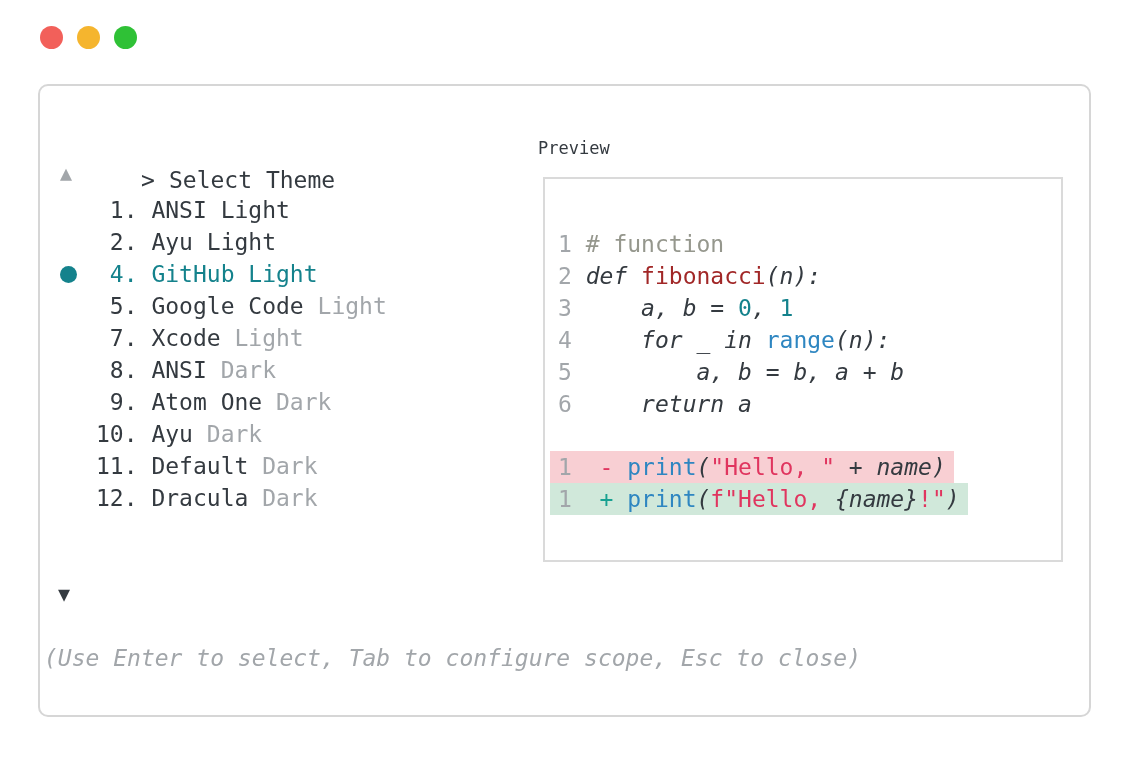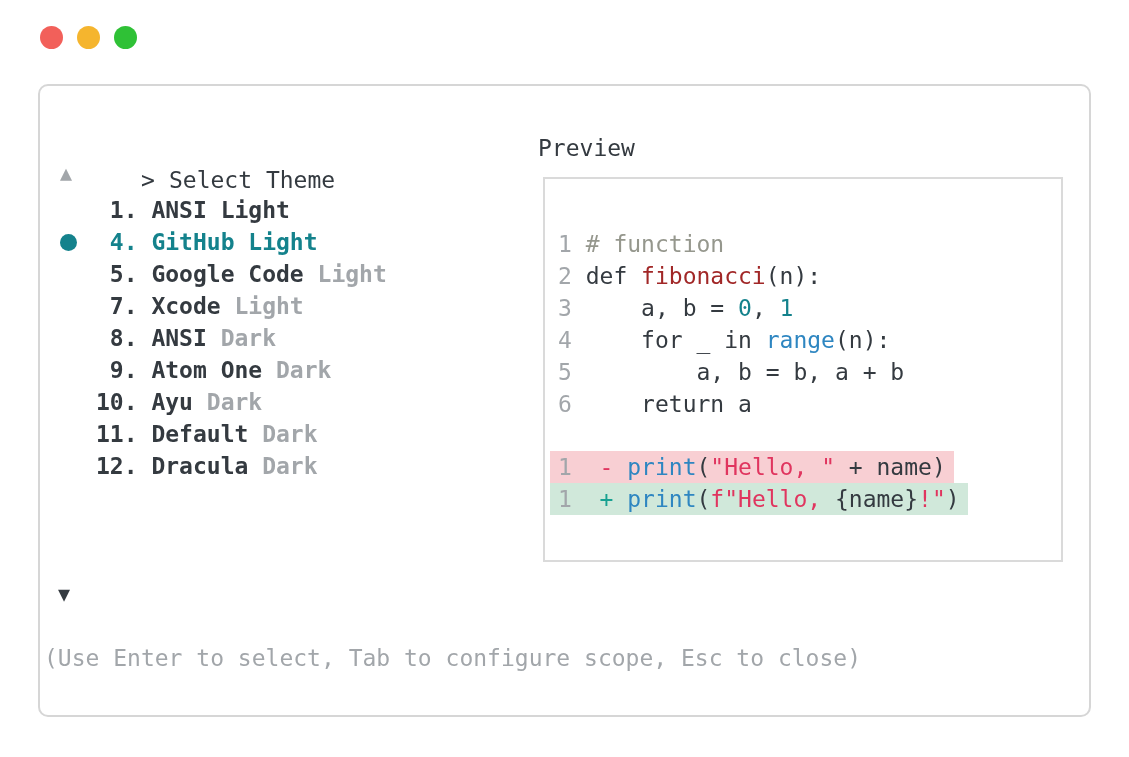--- a/index.html
+++ b/index.html
@@ -21,41 +21,41 @@
           color:var(--c-fg,#343a40);white-space:pre;}
   .prompt .caret{margin-right:14px;}
 
   .scroll-up{position:absolute;left:20px;top:76px;font-size:20px;line-height:22px;color:var(--c-gray,#a2a6aa);}
   .scroll-down{position:absolute;left:18px;top:492px;font-size:20px;line-height:32px;color:var(--c-fg,#343a40);}
 
   .theme-list{position:absolute;left:18px;top:108px;}
   .theme-row{display:flex;align-items:center;height:32px;font-size:23px;color:var(--c-fg,#343a40);cursor:pointer;}
   .gutter{width:38px;display:flex;align-items:center;flex:none;}
   .bullet{width:17px;height:17px;border-radius:50%;background:var(--c-accent,#14828c);margin-left:2px;}
-  .row-text{white-space:pre;font-weight:bold;}
+  .row-text{white-space:pre;}
   .suffix.muted{color:var(--c-gray,#a2a6aa);}
   .theme-row.selected{color:var(--c-accent,#14828c);align-items:center;}
   .theme-row.selected .suffix{color:var(--c-accent,#14828c);}
 
   .hint{position:absolute;left:4px;top:556px;font-size:23px;line-height:32px;
-        color:var(--c-gray,#a2a6aa);white-space:pre;}
+        color:var(--c-gray,#a2a6aa);white-space:pre;font-style:italic;}
 
   
-  .preview-label{position:absolute;left:498px;top:46px;font-size:23px;line-height:32px;color:var(--c-fg,#343a40);}
+  .preview-label{position:absolute;left:498px;top:46px;font-size:17px;line-height:32px;color:var(--c-fg,#343a40);}
   .preview-box{position:absolute;left:503px;top:91px;width:520px;height:385px;box-sizing:border-box;
                border:2px solid #dadada;background:#ffffff;padding:49px 0 0 5px;overflow:hidden;}
 
   .code-line{height:32px;font-size:23px;line-height:32px;white-space:pre;}
   .line-inner{display:inline-block;padding:0 8px;line-height:32px;}
   .line-inner.removed{background:var(--c-removed_bg,#f8cfd3);}
   .line-inner.added{background:var(--c-added_bg,#d0e8da);}
   .code-gap{height:31px;}
 
   .lno{color:var(--c-gray,#a2a6aa);}
-  .tok-fg{color:var(--c-fg,#343a40);}
+  .tok-fg{color:var(--c-fg,#343a40);font-style:italic;}
   .tok-comment{color:var(--c-comment,#95978d);}
   .tok-red{color:var(--c-red,#a12727);}
   .tok-teal{color:var(--c-teal,#14828c);}
   .tok-blue{color:var(--c-blue,#2e86c1);}
   .tok-crimson{color:var(--c-crimson,#e0355f);}
   .tok-plus{color:var(--c-plus,#18a191);}
 </style>
 </head>
 <body>
 
@@ -72,20 +72,24 @@
     <div class="prompt">
       <span class="caret">&gt;</span><span>Select Theme</span>
     </div>
 
     <div class="scroll-up">▲</div>
 
     <div class="theme-list" id="theme-list">
         <div class="theme-row">
           <span class="gutter"></span>
           <span class="row-text"><span class="num"> 1. </span><span class="tname">ANSI </span><span class="suffix">Light</span></span>
+        </div>
+        <div class="theme-row">
+          <span class="gutter"></span>
+          <span class="row-text"><span class="num"> 2. </span><span class="tname">Ayu </span><span class="suffix">Light</span></span>
         </div>
         <div class="theme-row selected">
           <span class="gutter">
             <span class="bullet"></span>
           </span>
           <span class="row-text"><span class="num"> 4. </span><span class="tname">GitHub </span><span class="suffix">Light</span></span>
         </div>
         <div class="theme-row">
           <span class="gutter"></span>
           <span class="row-text"><span class="num"> 5. </span><span class="tname">Google Code </span><span class="suffix muted">Light</span></span>

